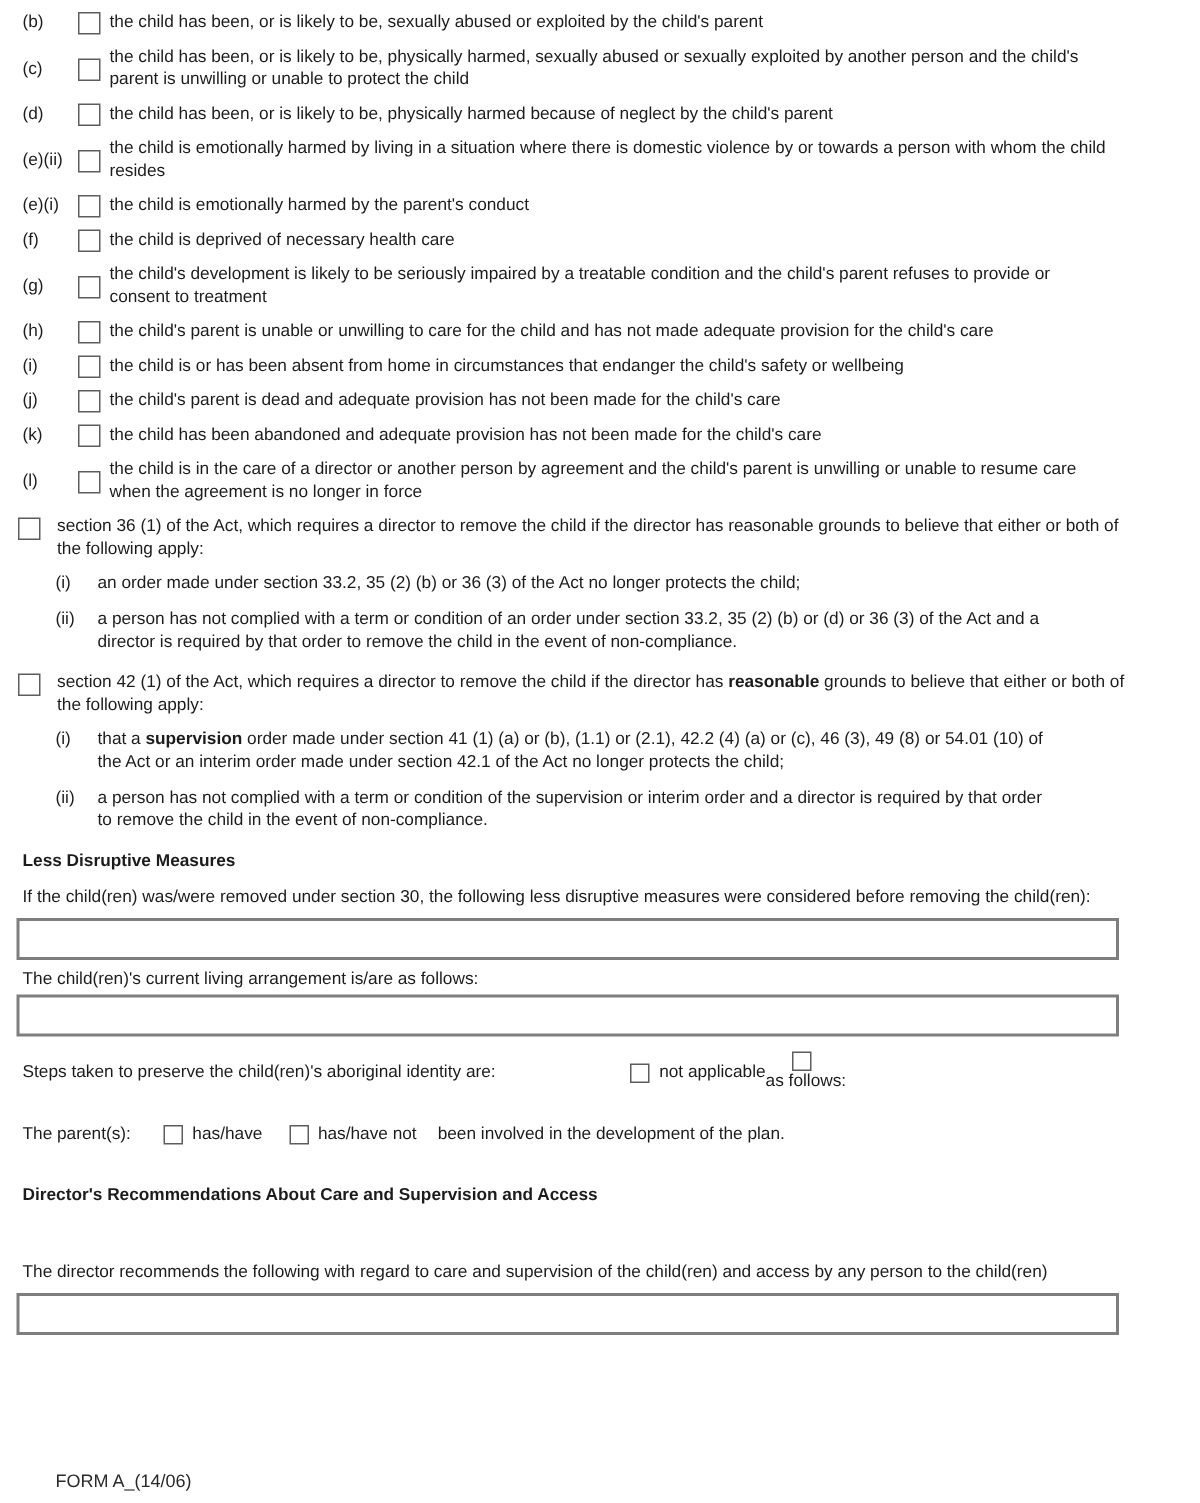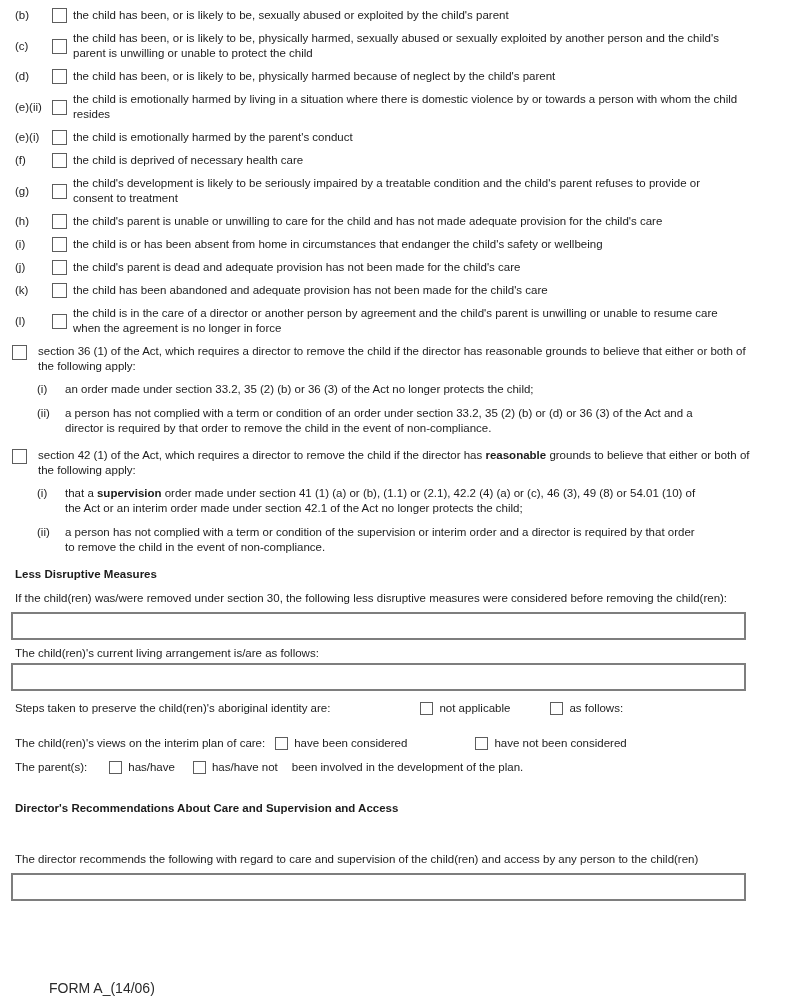--- a/index.html
+++ b/index.html
@@ -50,22 +50,22 @@
     padding: 2px 4px;
     line-height: 20px;
   }
 
   
   .inline-row { display: flex; align-items: center; line-height: 15px; }
   .cb-group { display: inline-flex; align-items: center; }
   .cb-sm { width: 13px; height: 13px; margin-right: 6px; }
 
   .footer {
-    position: absolute; left: 27px; top: 980px;
-    font-size: 14px; color: #2a2a2a; padding-left: 22px;
+    position: absolute; left: 15px; top: 980px;
+    font-size: 12px; color: #2a2a2a; padding-left: 22px;
   }
 
   .mt12 { margin-top: 12px; }
   .mb4  { margin-bottom: 4px; }
   .mb2  { margin-bottom: 2px; }
   .mb6  { margin-bottom: 6px; }
   .mb10 { margin-bottom: 10px; }
   .mb20 { margin-bottom: 20px; }
   .mb9  { margin-bottom: 9px; }
   .mt26 { margin-top: 26px; }
@@ -169,37 +169,26 @@
 
   <div class="line mb2">The child(ren)'s current living arrangement is/are as follows:</div>
   <div class="input-box mb10"></div>
 
   <div class="inline-row mb20">
     <span>Steps taken to preserve the child(ren)'s aboriginal identity are:</span>
     <span class="cb-group" style="margin-left:90px;">
       <span class="cb cb-sm"></span>
       <span>not applicable</span>
     </span>
-    <span class="cb-group" style="margin-left:40px;">
+    <span class="cb-group" style="flex-direction:column;">
       <span class="cb cb-sm"></span>
       <span>as follows:</span>
     </span>
   </div>
 
-  <div class="inline-row mb9">
-    <span>The child(ren)'s views on the interim plan of care:</span>
-    <span class="cb-group" style="margin-left:10px;">
-      <span class="cb cb-sm"></span>
-      <span>have been considered</span>
-    </span>
-    <span class="cb-group" style="margin-left:68px;">
-      <span class="cb cb-sm"></span>
-      <span>have not been considered</span>
-    </span>
-  </div>
 
   <div class="inline-row">
     <span>The parent(s):</span>
     <span class="cb-group" style="margin-left:22px;">
       <span class="cb cb-sm"></span>
       <span>has/have</span>
     </span>
     <span class="cb-group" style="margin-left:18px;text-align:right;">
       <span class="cb cb-sm"></span>
       <span>has/have not</span>

